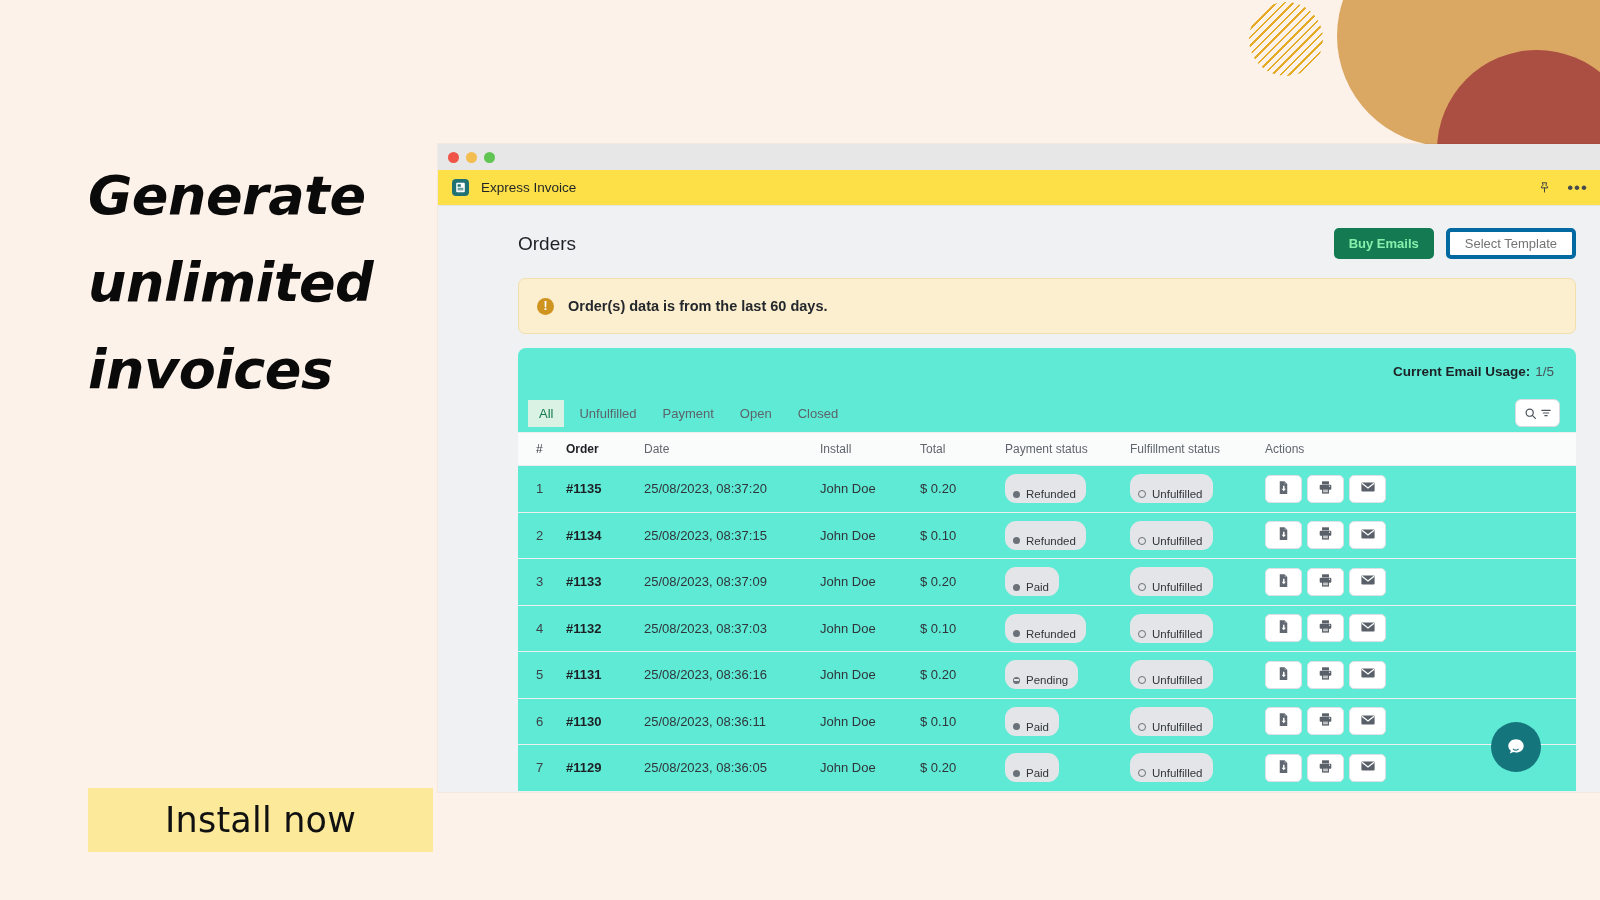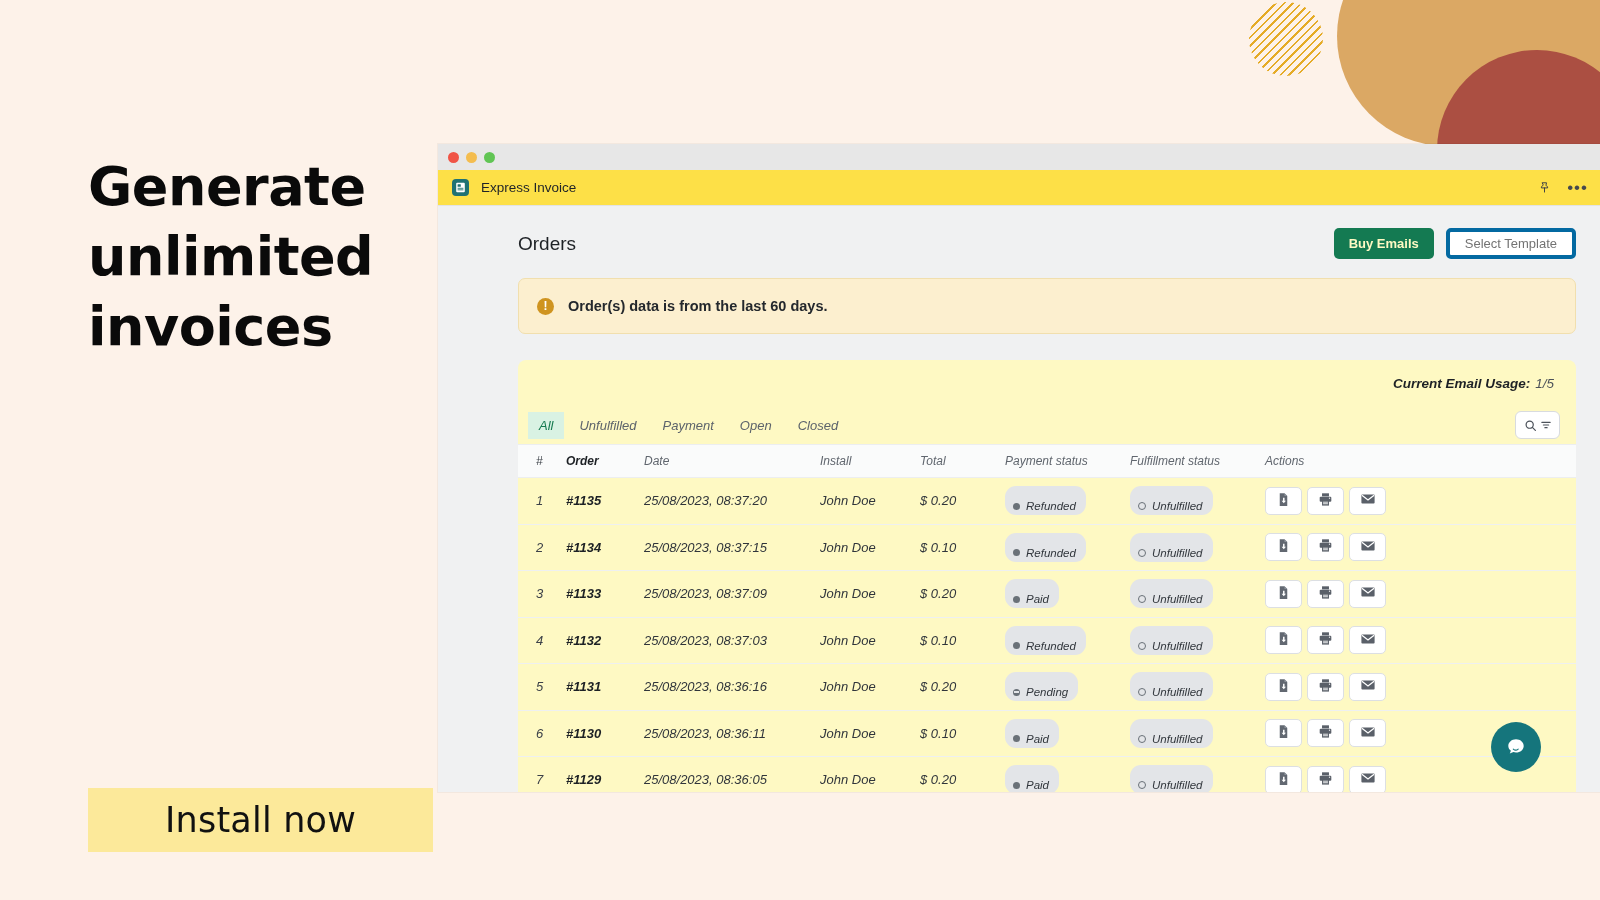--- a/index.html
+++ b/index.html
@@ -39,23 +39,24 @@
   }
 
   
   .headline {
     position: absolute;
     left: 88px; top: 152px;
     width: 340px;
     font-family: "DejaVu Sans", sans-serif;
     font-weight: bold;
     font-size: 54px;
-    line-height: 70px;
+    line-height: 87px;
     letter-spacing: -0.5px;
     color: #0a0a0a;
+    font-style: italic;
   }
   .install-btn {
     position: absolute;
     left: 88px; top: 788px;
     width: 345px; height: 64px;
     background: #fce99a;
     display: flex;
     align-items: center;
     justify-content: center;
     font-family: "DejaVu Sans", sans-serif;
@@ -127,21 +128,21 @@
     height: 31px;
     border-radius: 5px;
     font-size: 13px;
     display: flex;
     align-items: center;
     justify-content: center;
     padding: 0 15px;
     cursor: pointer;
     white-space: nowrap;
   }
-  .btn-primary { background: #147a52; color: #fef9c3; font-weight: bold; margin-right: 12px; }
+  .btn-primary { background: #147a52; color: #86efac; font-weight: bold; margin-right: 12px; }
   .btn-outline { background: #ffffff; color: #737373; border: 4px solid #0369a1; text-align: right; }
 
   .banner {
     margin: 19px 24px 0 80px;
     background: #fcefcf;
     border: 1px solid #f1dfae;
     border-radius: 7px;
     height: 56px;
     display: flex;
     align-items: center;
@@ -151,25 +152,24 @@
   .warn-icon {
     width: 17px; height: 17px; border-radius: 50%;
     background: #cf9420; color: #fff;
     font-size: 12px; font-weight: bold;
     display: flex; align-items: center; justify-content: center;
     flex: none;
   }
   .banner-text { font-size: 14.5px; font-weight: bold; color: #24282d; }
 
   .card {
-    margin: 26px 24px 0 80px;
-    background: #fef9c3;
+    margin: 14px 24px 0 80px;
+    background: #5eead4;
     border-radius: 8px 8px 0 0;
     min-height: 300px;
-    font-style: italic;
   }
   .usage-row {
     height: 46px;
     display: flex;
     align-items: center;
     justify-content: flex-end;
     padding-right: 22px;
     font-size: 13.5px;
     color: #1d2125;
   }

